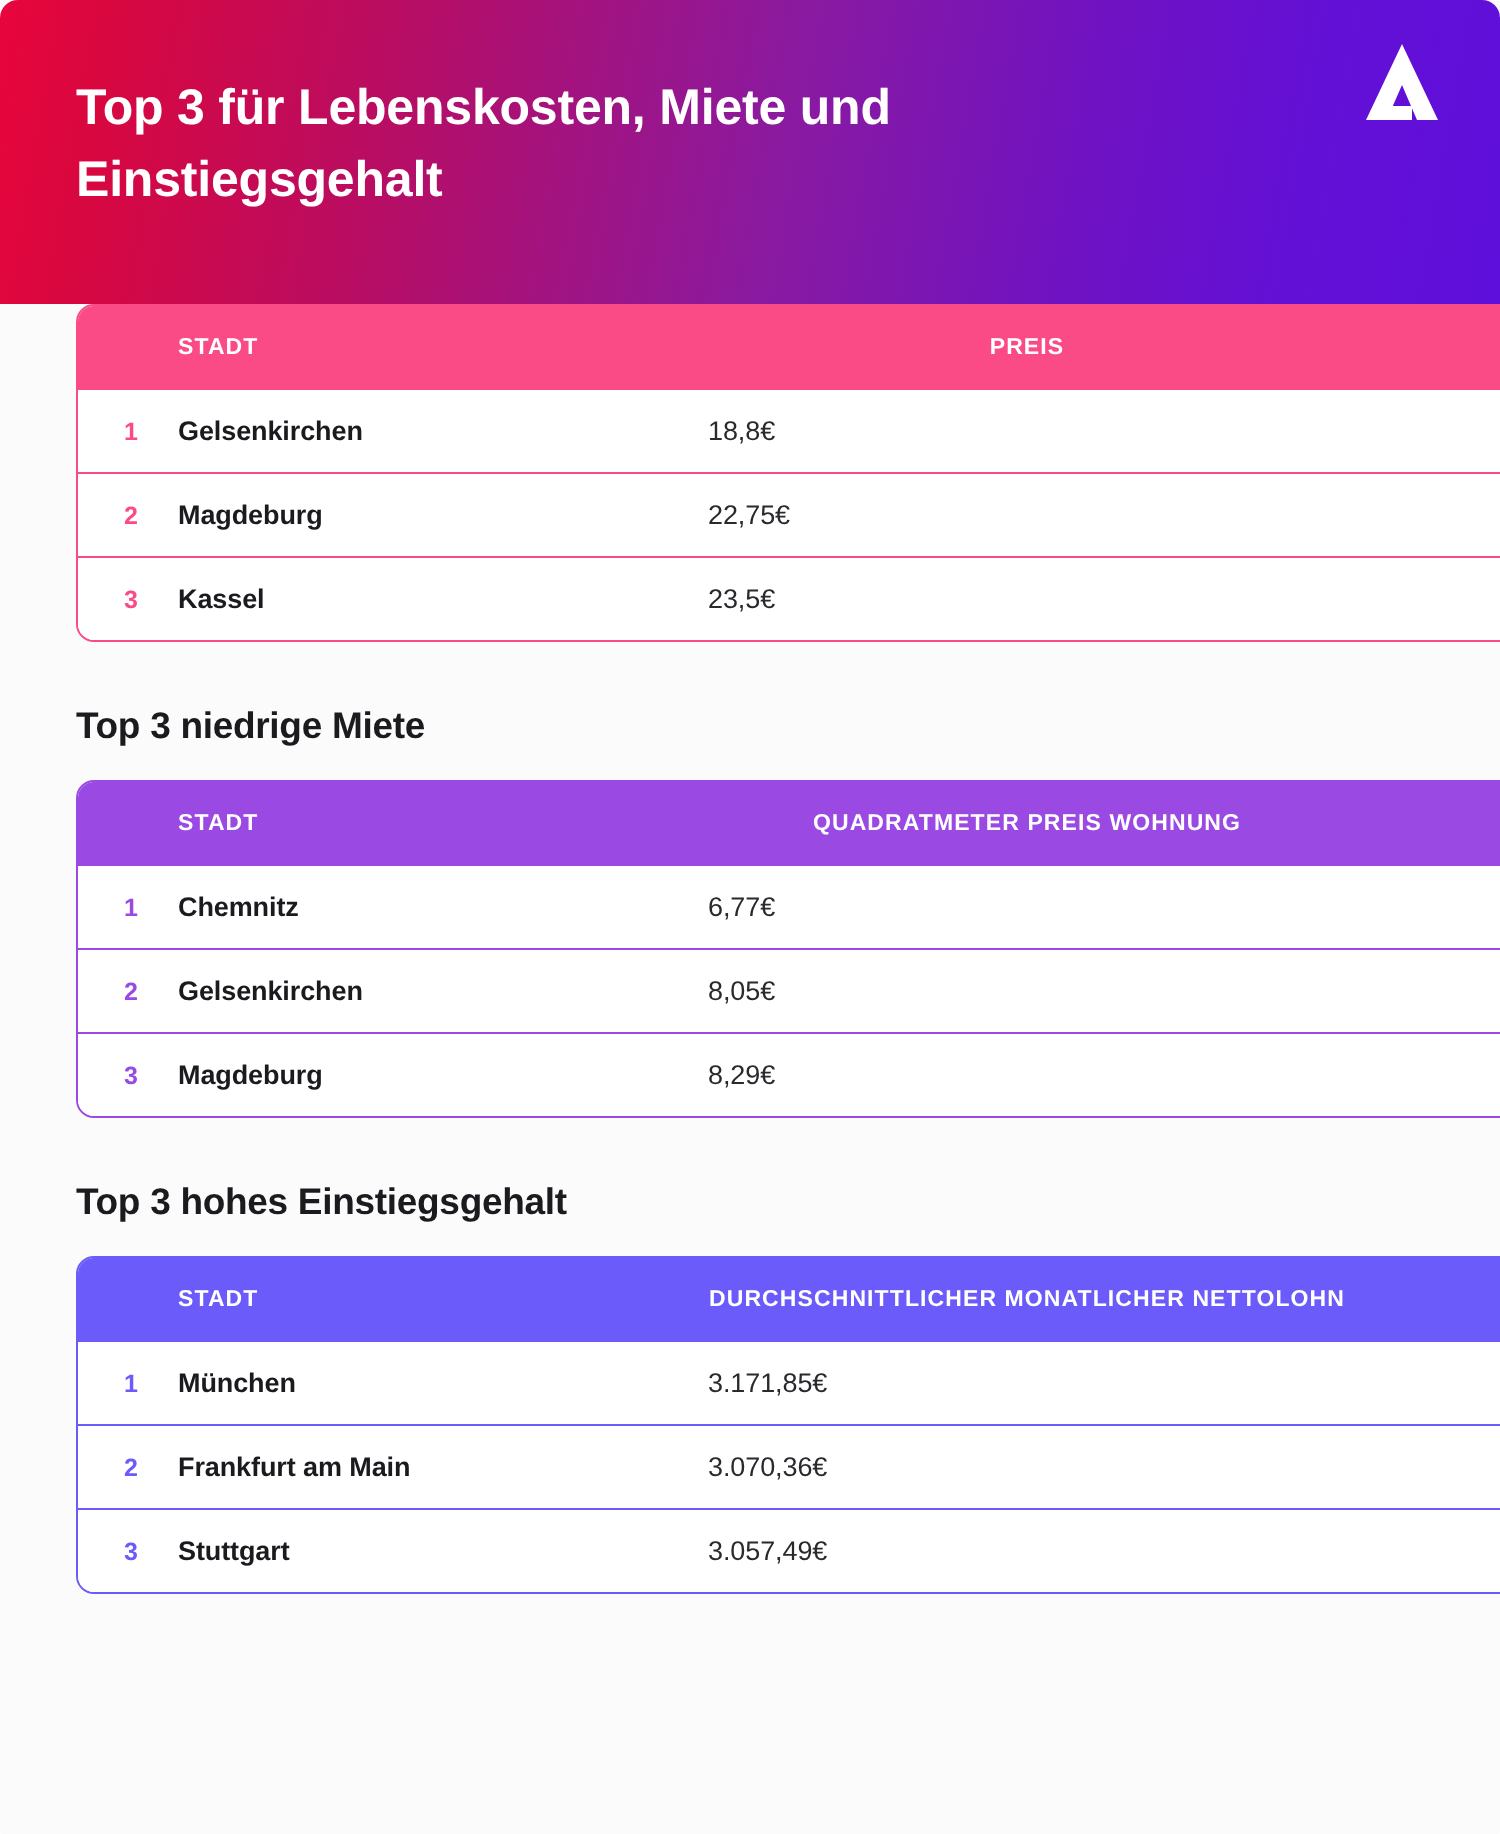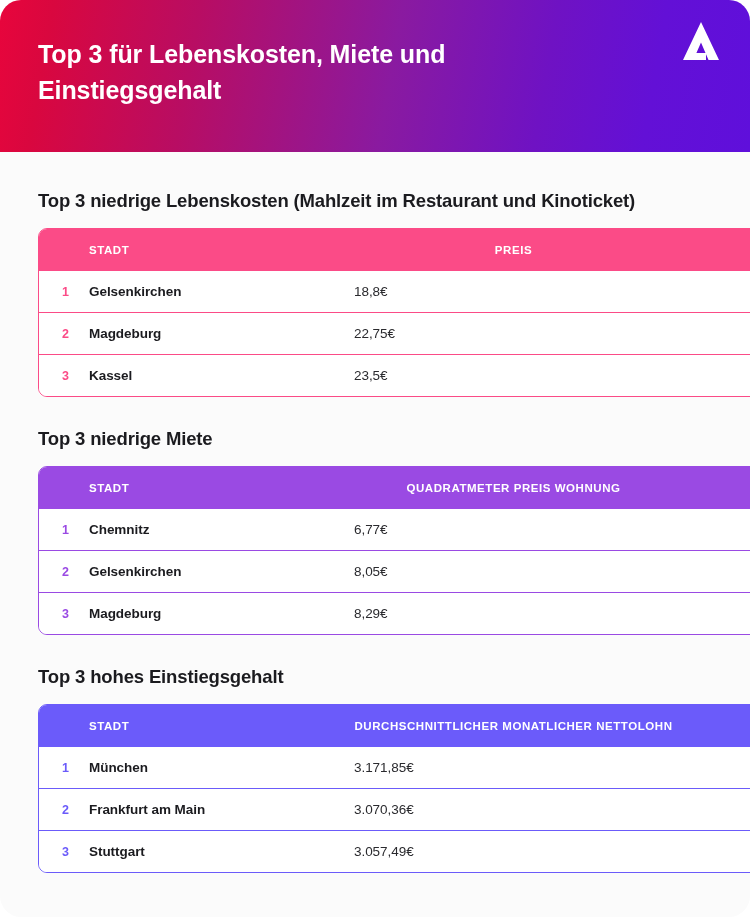--- a/index.html
+++ b/index.html
@@ -13,21 +13,21 @@
     font-family: "Liberation Sans", "DejaVu Sans", sans-serif;
     -webkit-font-smoothing: antialiased;
     overflow: hidden;
   }
 
   .page {
     position: relative;
     width: 750px;
     height: 917px;
     background: #fbfbfb;
-    border-radius: 21px;
+    border-radius: 1px;
     overflow: hidden;
   }
 
   
   .banner {
     position: relative;
     height: 152px;
     background: linear-gradient(100deg, #e8053c 0%, #d9073f 7%, #b80d63 26%, #8a1aa0 52%, #6f12c3 72%, #6310d6 86%, #5f0fdb 100%);
     border-radius: 9px 9px 0 0;
     overflow: hidden;
@@ -150,21 +150,20 @@
     <div class="logo-mark">
       <svg viewBox="0 0 44 42" width="44" height="42" aria-hidden="true">
         <path d="M22 2 L40 40 L29.5 40 L22 22.5 L17.4 33 L27 33 L27 40 L4 40 Z" fill="#ffffff"></path>
       </svg>
     </div>
   </div>
 
   <div class="content">
 
     <div class="section section-1">
-      <div class="section-title">Top 3 niedrige Lebenskosten (Mahlzeit im Restaurant und Kinoticket)</div>
       <div class="rank-table" style="--accent:#fb4b87;">
         <div class="thead">
           <div class="th th-city">STADT</div>
           <div class="th th-value">PREIS</div>
         </div>
         <div class="trow">
           <div class="cell-city">
             <span class="rank-num">1</span>
             <span class="city-name">Gelsenkirchen</span>
           </div>

